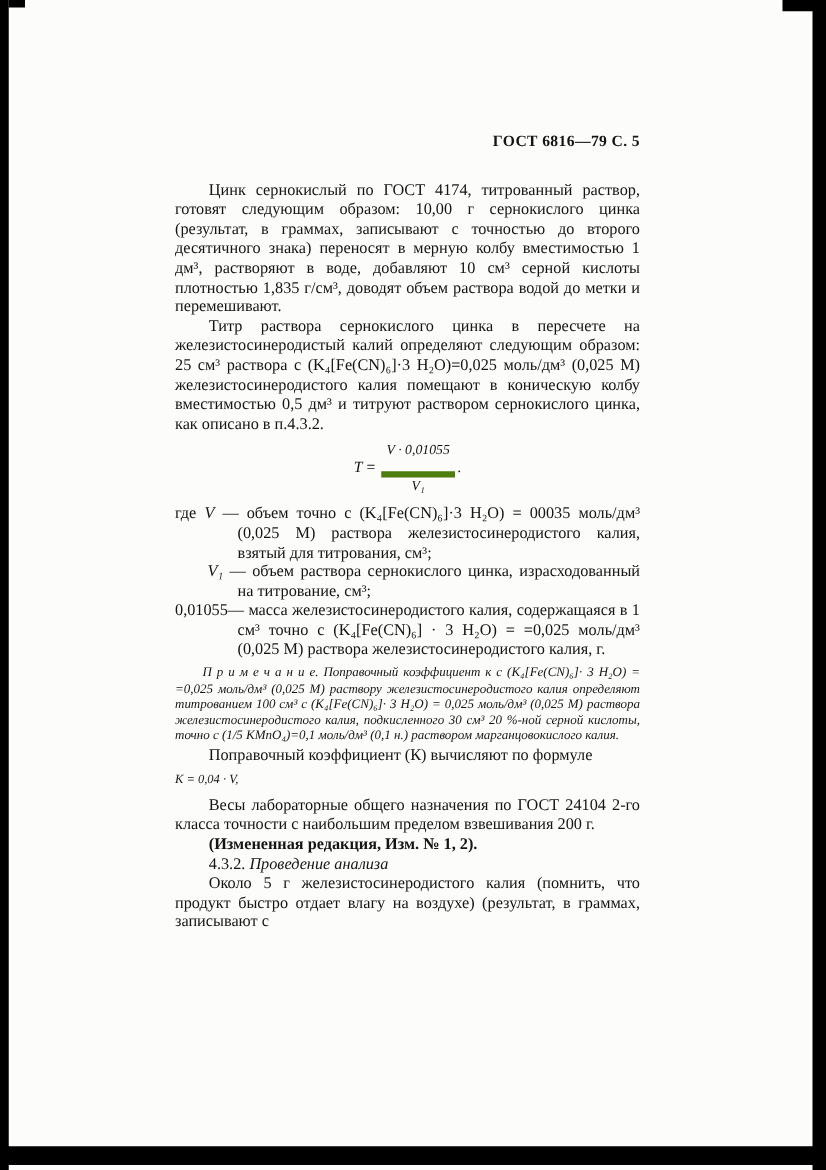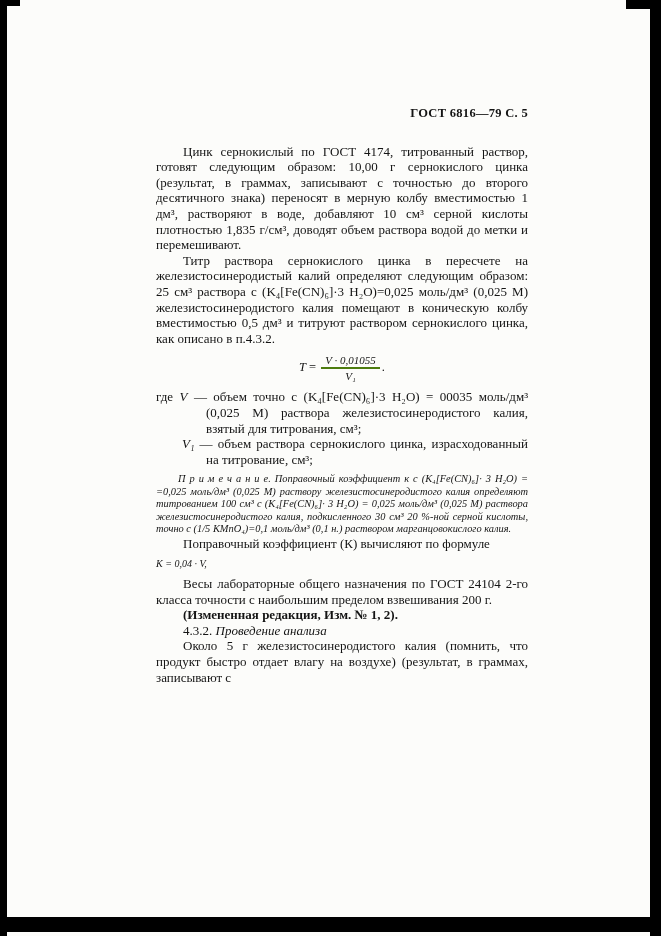--- a/index.html
+++ b/index.html
@@ -7,32 +7,32 @@
   body {
     position:relative;
     background:#fcfcfa;
     color:#141414;
     font-family:"Liberation Serif","DejaVu Serif",serif;
     overflow:hidden;
   }
   .artifact { position:absolute; background:#000; }
 
   #content {
-    position:absolute; left:156px; top:106px; width:372px;
+    position:absolute; left:140px; top:106px; width:372px;
     font-size:13px; line-height:15.6px;
   }
   .hdr { text-align:right; font-weight:bold; font-size:12.5px; margin-bottom:22px; letter-spacing:0.3px; }
   p.body { text-align:justify; text-indent:27px; }
   .ital { font-style:italic; }
   .bold { font-weight:bold; }
 
   .formula { text-align:center; margin:8px 0 7px; font-size:12.5px; }
   .formula .var { font-style:italic; }
   .frac { display:inline-block; vertical-align:middle; text-align:center; font-size:11px; line-height:12px; margin:0 2px; }
-  .frac .num { display:block; border-bottom:2px solid #4d7c0f; padding:0 4px 1px; }
+  .frac .num { display:block; border-bottom:5px solid #4d7c0f; padding:0 4px 11px; }
   .frac .den { display:block; padding-top:1px; }
 
   .where-item { text-align:justify; padding-left:50px; text-indent:-50px; }
   .where-item.shift { text-indent:-24px; }
   .var { font-style:italic; }
 
   .note {
     margin:6px 0 0;
     font-size:10.4px; line-height:12.5px;
     text-align:justify; text-indent:22px;font-style:italic;
@@ -66,20 +66,24 @@
       <span>где</span>
       <span class="var">V</span>
       <span>—</span>
       <span>объем точно с (K₄[Fe(CN)₆]·3 H₂O) = 00035 моль/дм³ (0,025 М) раствора железистосинеродистого калия, взятый для титрования, см³;</span>
     </div>
     <div class="where-item shift">
       <span class="var">V₁</span>
       <span>—</span>
       <span>объем раствора сернокислого цинка, израсходованный на титрование, см³;</span>
     </div>
+    <div class="where-item">
+      <span>0,01055</span><span>—</span>
+      <span>масса железистосинеродистого калия, содержащаяся в 1 см³ точно с (K₄[Fe(CN)₆] · 3 H₂O) = =0,025 моль/дм³ (0,025 М) раствора железистосинеродистого калия, г.</span>
+    </div>
   </div>
 
   <div class="note">П р и м е ч а н и е. Поправочный коэффициент к с (K₄[Fe(CN)₆]· 3 H₂O) = =0,025 моль/дм³ (0,025 М) раствору железистосинеродистого калия определяют титрованием 100 см³ с (K₄[Fe(CN)₆]· 3 H₂O) = 0,025 моль/дм³ (0,025 М) раствора железистосинеродистого калия, подкисленного 30 см³ 20 %-ной серной кислоты, точно с (1/5 KMnO₄)=0,1 моль/дм³ (0,1 н.) раствором марганцовокислого калия.</div>
 
   <p class="body">Поправочный коэффициент (К) вычисляют по формуле</p>
 
   <div class="formula-k">К = 0,04 · V,</div>
 
 
   <p class="body">Весы лабораторные общего назначения по ГОСТ 24104 2-го класса точности с наибольшим пределом взвешивания 200 г.</p>

